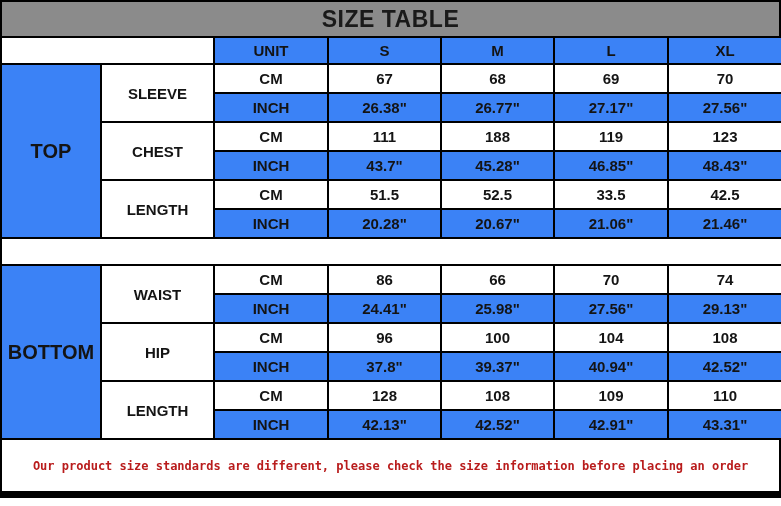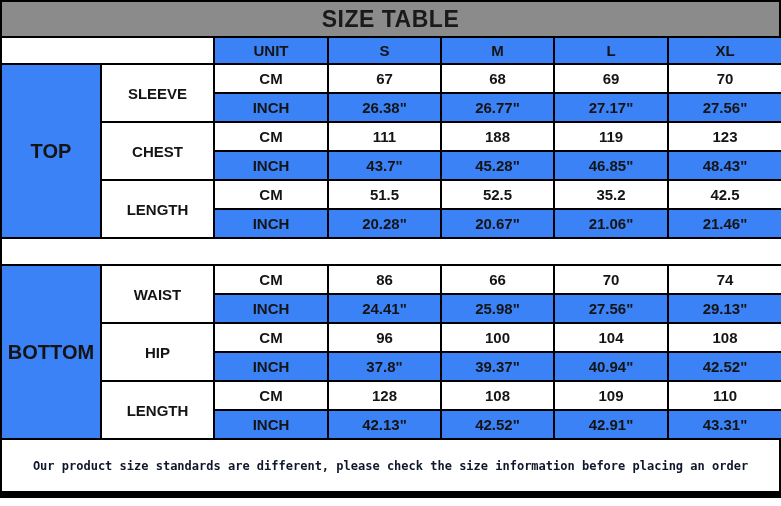--- a/index.html
+++ b/index.html
@@ -72,21 +72,21 @@
     border: 2px solid #000000;
     border-bottom: 7px solid #000000;
     display: flex;
     align-items: center;
     justify-content: center;
   }
   .footer-text {
     font-family: "DejaVu Sans Mono", "Liberation Mono", monospace;
     font-weight: 700;
     font-size: 12px;
-    color: #0f172a;
+    color: #b91c1c;
     letter-spacing: 0px;
   }
 </style>
 </head>
 <body>
 
 <div class="sheet">
 
   <div class="title-bar">
     <span class="title-text">SIZE TABLE</span>
@@ -144,21 +144,21 @@
         <td class="gray">45.28"</td>
         <td class="gray">46.85"</td>
         <td class="gray">48.43"</td>
       </tr>
 
       <tr>
         <td rowspan="2">LENGTH</td>
         <td>CM</td>
         <td>51.5</td>
         <td>52.5</td>
-        <td>35.2</td>
+        <td>33.5</td>
         <td>42.5</td>
       </tr>
       <tr>
         <td class="gray">INCH</td>
         <td class="gray">20.28"</td>
         <td class="gray">20.67"</td>
         <td class="gray">21.06"</td>
         <td class="gray">21.46"</td>
       </tr>
 

